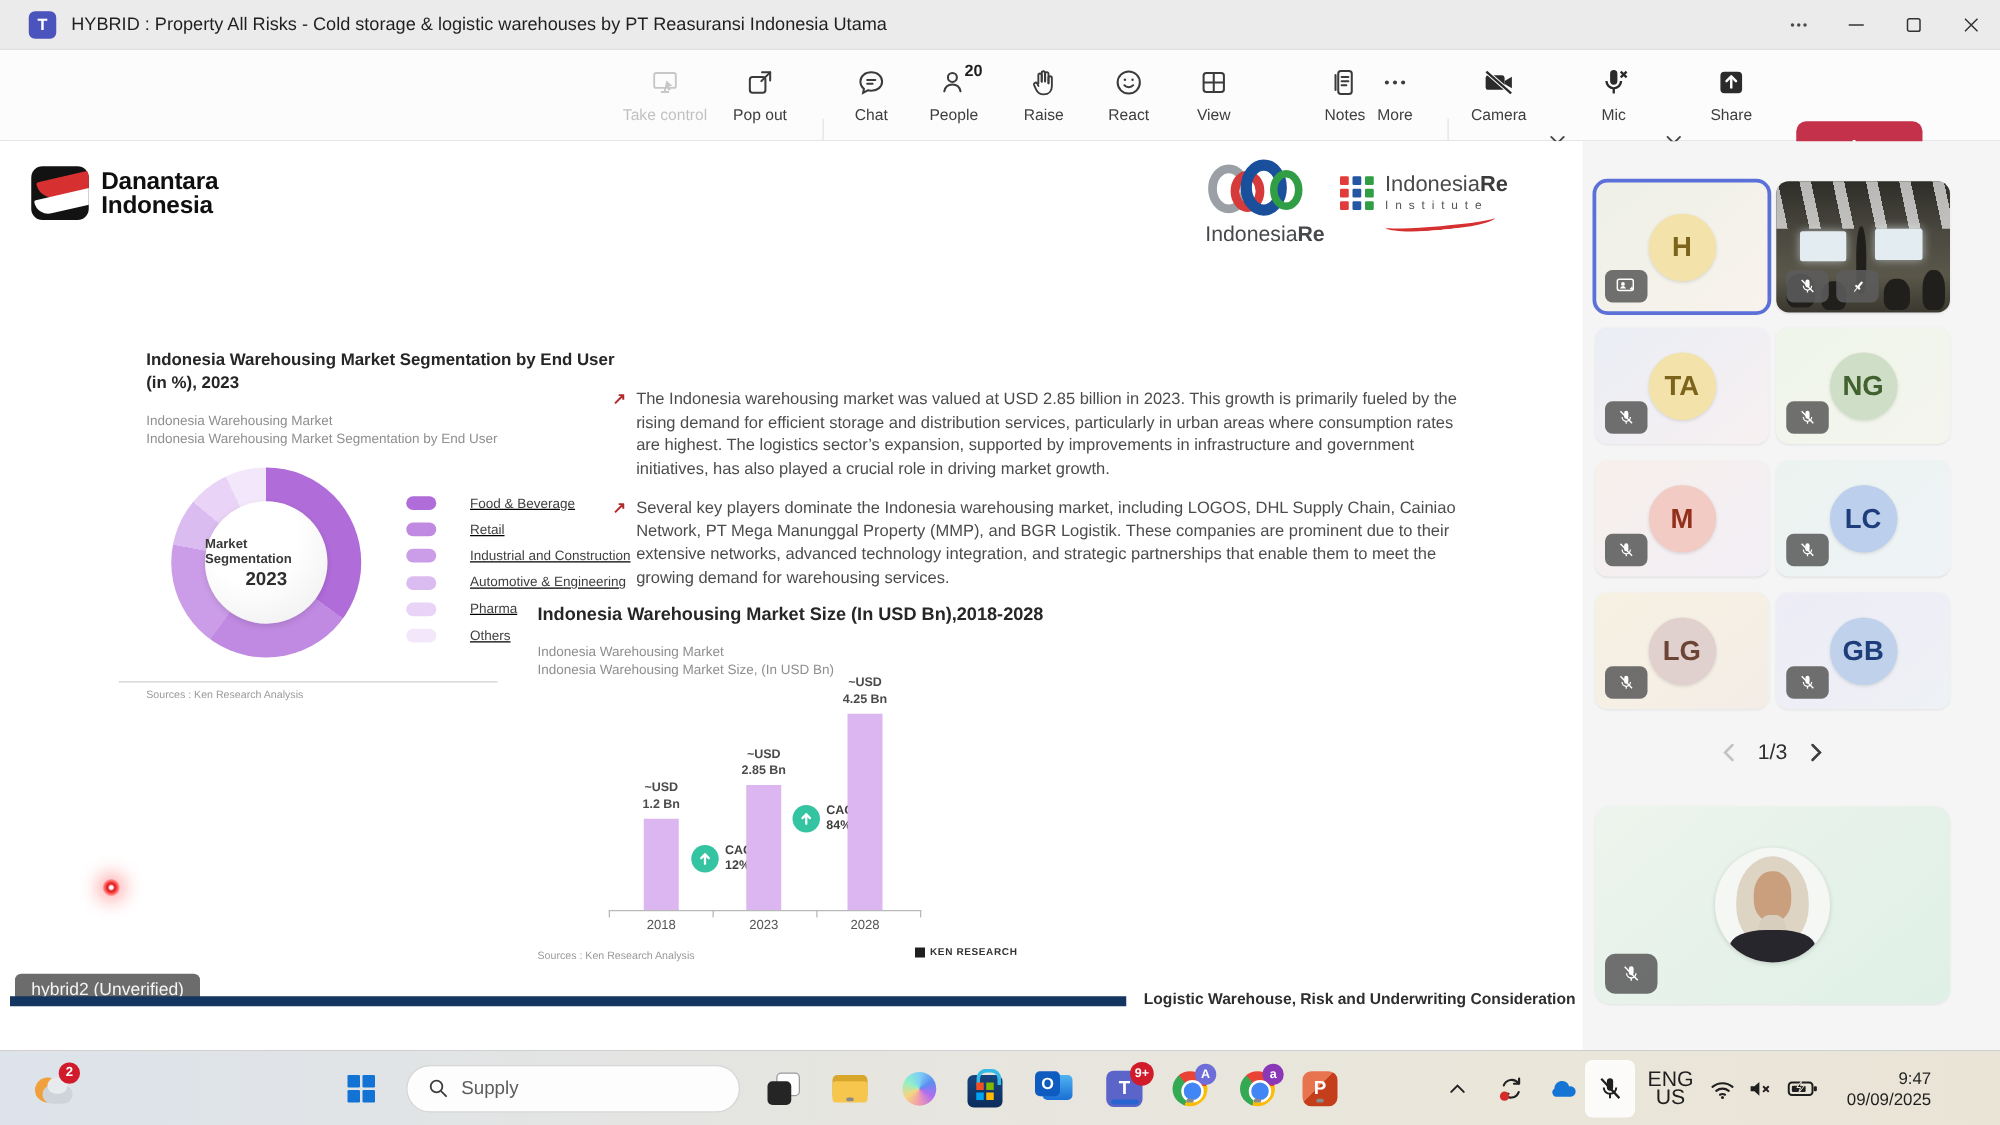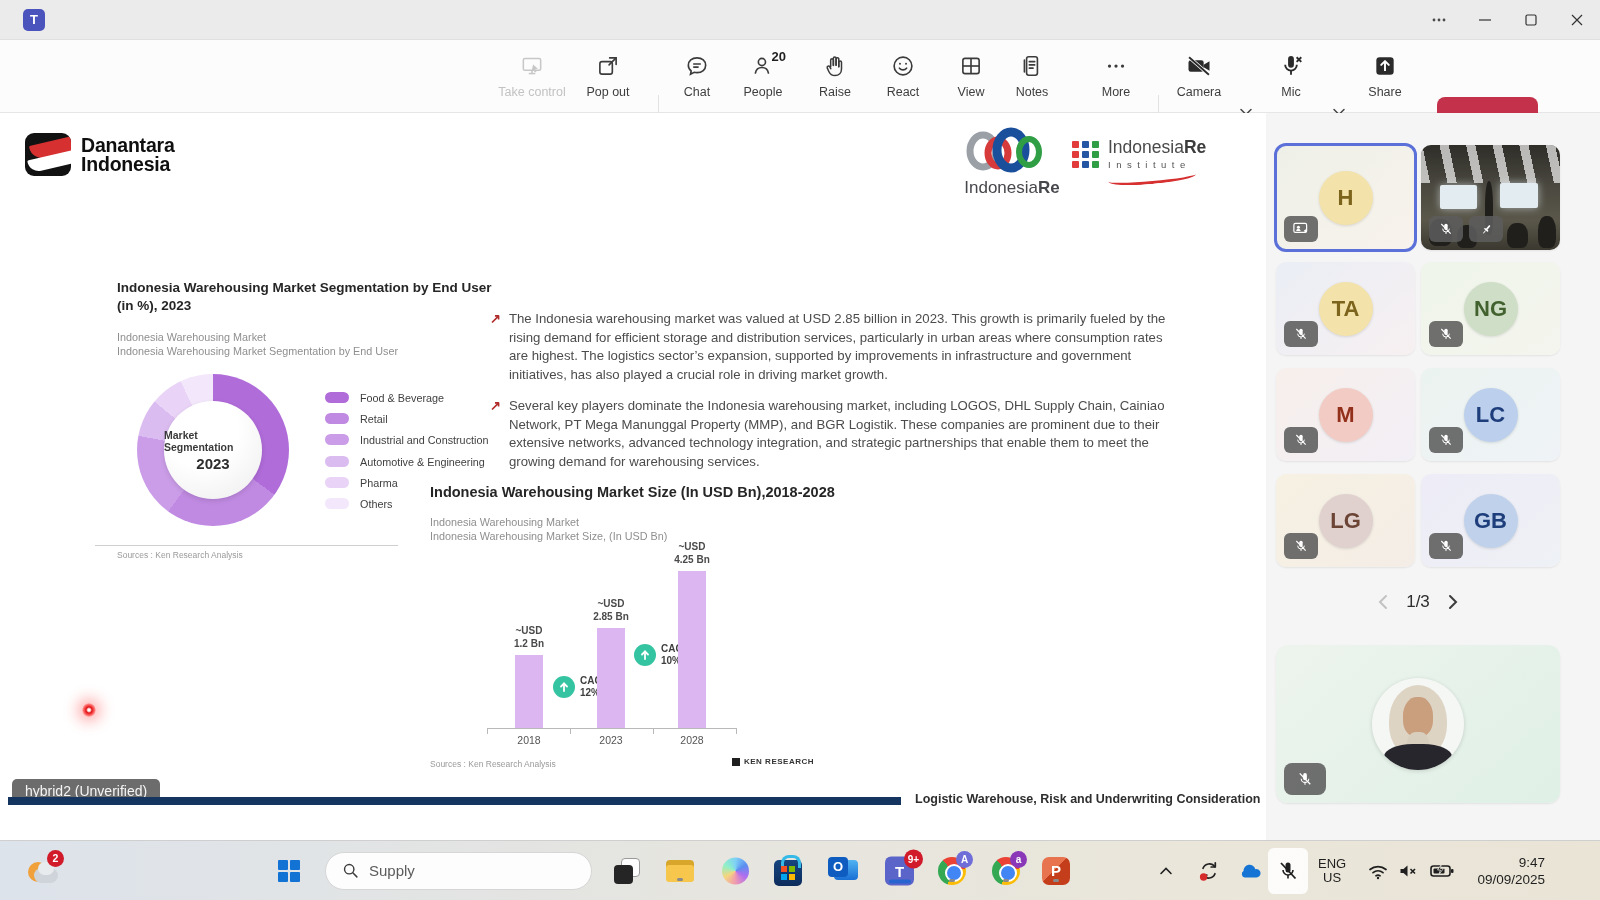--- a/index.html
+++ b/index.html
@@ -57,21 +57,21 @@
   .sec-sub { color:#8f8f8f; }
   .donut-head { position:absolute; left:109px; top:166px; width:380px; font-size:13.5px; line-height:17.5px; }
   .donut-sub { position:absolute; left:109px; top:218px; font-size:10.8px; line-height:13.5px; }
   .donut { position:absolute; left:129px; top:261px; width:152px; height:152px; border-radius:50%; }
   .donut-hole { position:absolute; left:27px; top:27px; width:98px; height:98px; border-radius:50%;
     background:radial-gradient(circle at 38% 30%, #ffffff 40%, #ececec 100%); box-shadow:0 2px 5px rgba(0,0,0,.12);
     display:flex; flex-direction:column; align-items:center; justify-content:center; gap:2px; }
   .donut-hole .c1 { font-size:10.5px; font-weight:bold; color:#3a3a3a; }
   .donut-hole .c2 { font-size:15px; font-weight:bold; color:#2e2e2e; }
   .legend { position:absolute; left:317px; top:279px; }
-  .legend-item { display:flex; align-items:flex-start; gap:11px; height:21.2px; }
+  .legend-item { display:flex; align-items:center; gap:27px; height:21.2px;text-decoration:underline; }
   .legend-item .sw { width:24px; height:11px; border-radius:5.5px; }
   .legend-item .lb { font-size:10.8px; color:#3f3f3f; }
   .src-rule { position:absolute; left:87px; top:432px; width:303px; border-top:1px solid #cfcfcf; }
   .src-text { font-size:8.5px; color:#9a9a9a; }
 
   
   .bullet { position:absolute; left:482px; width:694px; display:flex; gap:8px; }
   .bullet .arr { color:#b12b2b; font-size:13px; font-weight:bold; line-height:18.6px; }
   .bullet .txt { font-size:13.2px; line-height:18.6px; color:#4c4c4c; }
 
@@ -124,35 +124,36 @@
   .search-pill { left:325px; width:267px; height:38px; background:#fdfdfd; border:1px solid #d6d6d6; border-radius:19px; justify-content:flex-start; padding-left:16px; gap:10px; color:#5c5c5c; font-size:15px; }
   .win-grid { display:grid; grid-template-columns:10px 10px; grid-auto-rows:10px; gap:2px; }
   .win-grid i { background:#1273d4; border-radius:1px; }
   .open-dot { position:absolute; bottom:3px; left:50%; transform:translateX(-50%); width:6px; height:3px; border-radius:2px; background:#8a8a8a; }
   .teams-underline { position:absolute; bottom:2px; left:50%; transform:translateX(-50%); width:22px; height:4px; border-radius:2px; background:#2764cf; }
   .num-badge { position:absolute; border-radius:50%; background:#d11a2a; color:#fff; font-weight:bold; display:flex; align-items:center; justify-content:center; }
   .appicon { border-radius:6px; display:flex; align-items:center; justify-content:center; font-weight:bold; color:#fff; position:relative; }
   .chrome { width:28px; height:28px; border-radius:50%; background:conic-gradient(from -40deg,#ea4335 0 33%,#fbbc05 0 66%,#34a853 0 100%); position:relative; }
   .chrome::after { content:""; position:absolute; left:7px; top:7px; width:14px; height:14px; border-radius:50%; background:#4285f4; border:2.5px solid #fff; }
   .profile-dot { position:absolute; top:-6px; right:-7px; width:17px; height:17px; border-radius:50%; color:#fff; font-size:10px; font-weight:bold; display:flex; align-items:center; justify-content:center; }
-  .tray-text { font-size:13px; color:#1f1f1f; text-align:center; line-height:14px; }
+  .tray-text { font-size:17px; color:#1f1f1f; text-align:center; line-height:14px; }
   .clock { position:absolute; right:55px; top:50%; transform:translateY(-50%); text-align:right; font-size:13.5px; color:#1f1f1f; line-height:17px; }
   .mic-hl { left:1268px; width:40px; height:46px; background:rgba(255,255,255,.85); border-radius:6px; }
   .folder-back { position:absolute; left:0; top:2px; width:28px; height:20px; background:#d9a62c; border-radius:4px; }
   .folder-front { position:absolute; left:0; top:7px; width:28px; height:17px; background:#f7c64c; border-radius:3px; }
   .copilot { width:27px; height:27px; border-radius:50%; background:conic-gradient(#7fd0f5,#5b8ef0,#b06ef0,#f09ab0,#f5d67f,#8ff0c9,#7fd0f5); }
   .store-bag { width:28px; height:26px; background:linear-gradient(180deg,#16457f,#0c2c5c); border-radius:5px; position:relative; margin-top:4px; }
   .store-bag::before { content:""; position:absolute; left:7px; top:-5px; width:14px; height:10px; border:3px solid #35b9e6; border-bottom:none; border-radius:8px 8px 0 0; }
   .msgrid { position:absolute; left:7px; top:6px; display:grid; grid-template-columns:6px 6px; grid-auto-rows:6px; gap:2px; }
 </style>
 </head>
 <body>
 
 <div class="titlebar">
   <div class="tb-appicon">T</div>
+  <div class="tb-title">HYBRID : Property All Risks - Cold storage &amp; logistic warehouses by PT Reasuransi Indonesia Utama</div>
   <div class="tb-controls">
     <div class="tb-btn">
       <svg width="16" height="16" viewBox="0 0 16 16">
           <circle cx="3" cy="8" r="1.4" fill="#4a4a4a"></circle>
           <circle cx="8" cy="8" r="1.4" fill="#4a4a4a"></circle>
           <circle cx="13" cy="8" r="1.4" fill="#4a4a4a"></circle>
         </svg>
     </div>
     <div class="tb-btn">
       <svg width="14" height="14" viewBox="0 0 14 14">
@@ -249,21 +250,21 @@
     <span class="ic">
       <svg width="26" height="26" viewBox="0 0 24 24" fill="none" stroke="#3b3b3b" stroke-width="1.5">
           <rect x="4.5" y="5" width="15" height="14" rx="2"></rect>
           <line x1="12" y1="5" x2="12" y2="19"></line>
           <line x1="4.5" y1="12" x2="19.5" y2="12"></line>
         </svg>
     </span>
     <span>View</span>
   </div>
 
-  <div class="tbtn" style="left:996px">
+  <div class="tbtn" style="left:1040px">
     <span class="ic">
       <svg width="26" height="26" viewBox="0 0 24 24" fill="none" stroke="#3b3b3b" stroke-width="1.5" stroke-linecap="round">
           <rect x="7" y="3.5" width="10" height="17" rx="2"></rect>
           <line x1="9.5" y1="8" x2="14.5" y2="8"></line>
           <line x1="9.5" y1="11" x2="14.5" y2="11"></line>
           <line x1="9.5" y1="14" x2="13" y2="14"></line>
           <path d="M5 6.5v11"></path>
         </svg>
     </span>
     <span>Notes</span>
@@ -455,21 +456,21 @@
       </div>
 
       <div class="cagr-circle" style="left:626px; top:531px">
         <svg width="12" height="12" viewBox="0 0 12 12" fill="none" stroke="#fff" stroke-width="1.8" stroke-linecap="round" stroke-linejoin="round">
             <line x1="6" y1="10" x2="6" y2="2.5"></line>
             <polyline points="3,5.5 6,2.5 9,5.5"></polyline>
           </svg>
       </div>
       <div class="cagr-text" style="left:653px; top:530px">
         <div>CAGR</div>
-        <div>10%</div>
+        <div>84%</div>
       </div>
     <div class="vbar" style="left: 507px; top: 542px; height: 73px; background: rgb(220, 182, 240);"></div>
         <div class="vbar-label" style="left: 489px; top: 512px;">
           <div>~USD</div>
           <div>1.2 Bn</div>
         </div>
         <div class="year" style="left: 501px;">2018</div>
         <div class="vbar" style="left: 589px; top: 515px; height: 100px; background: rgb(220, 182, 240);"></div>
         <div class="vbar-label" style="left: 571px; top: 485px;">
           <div>~USD</div>

